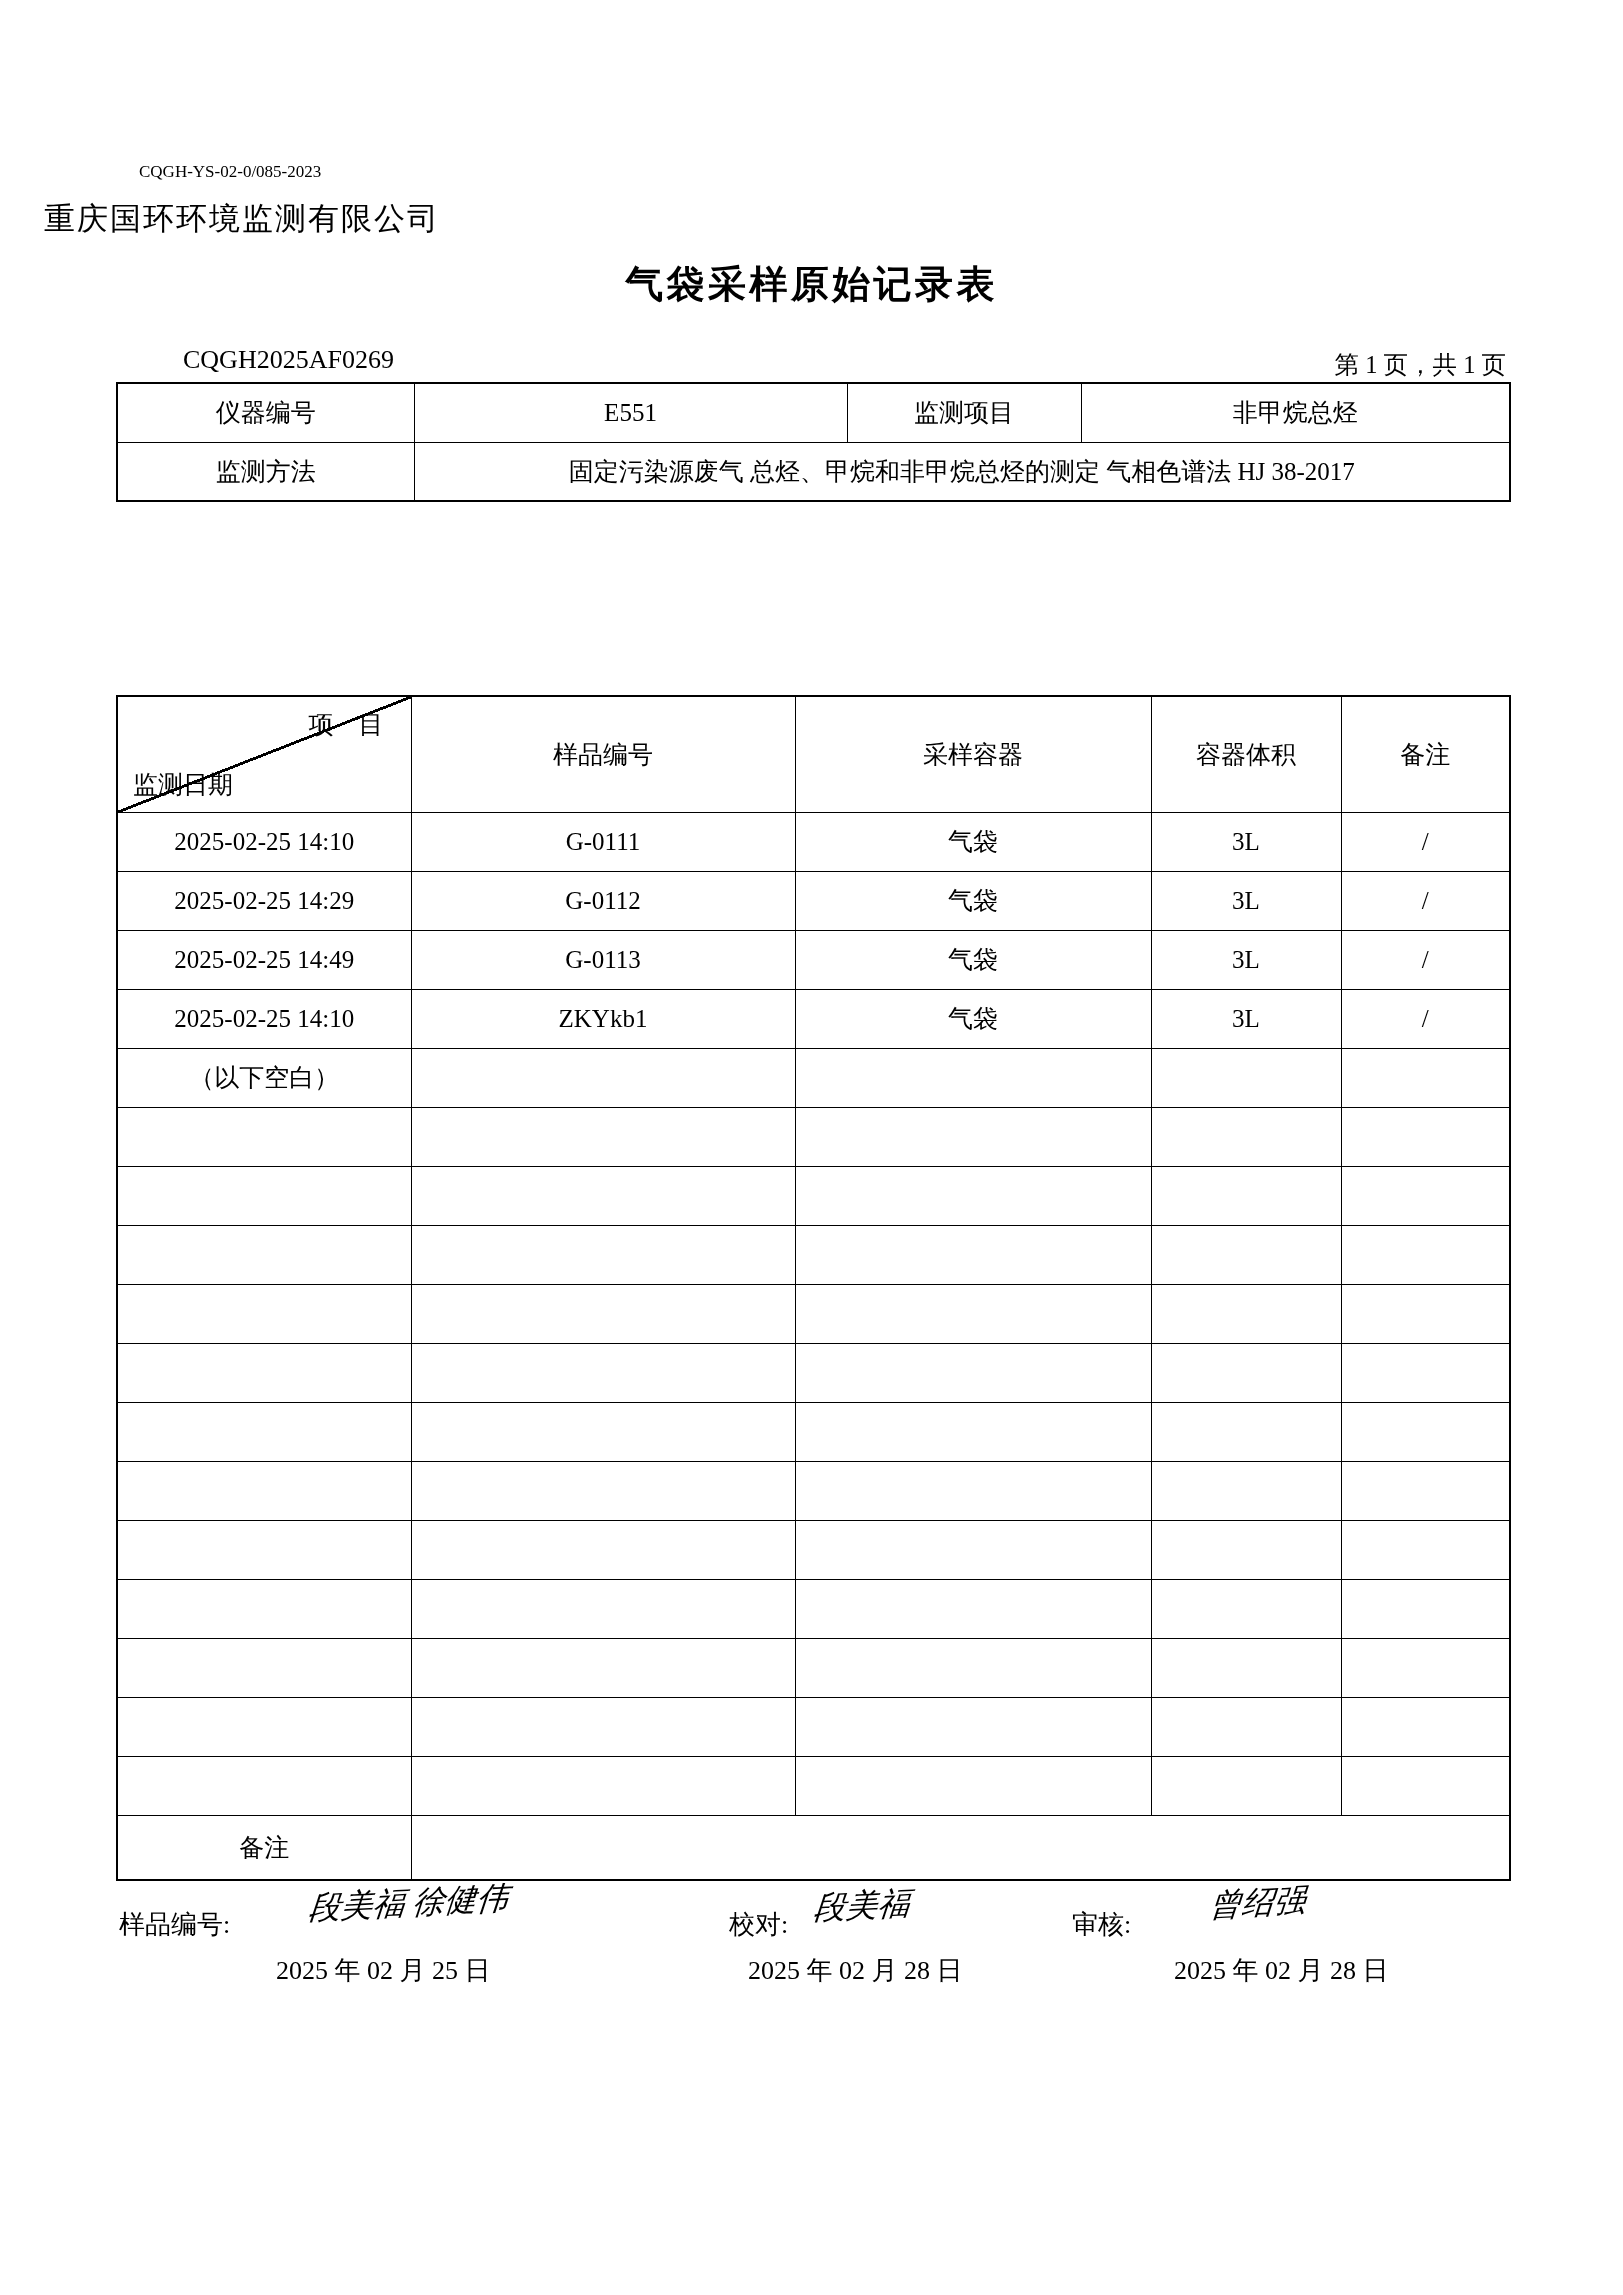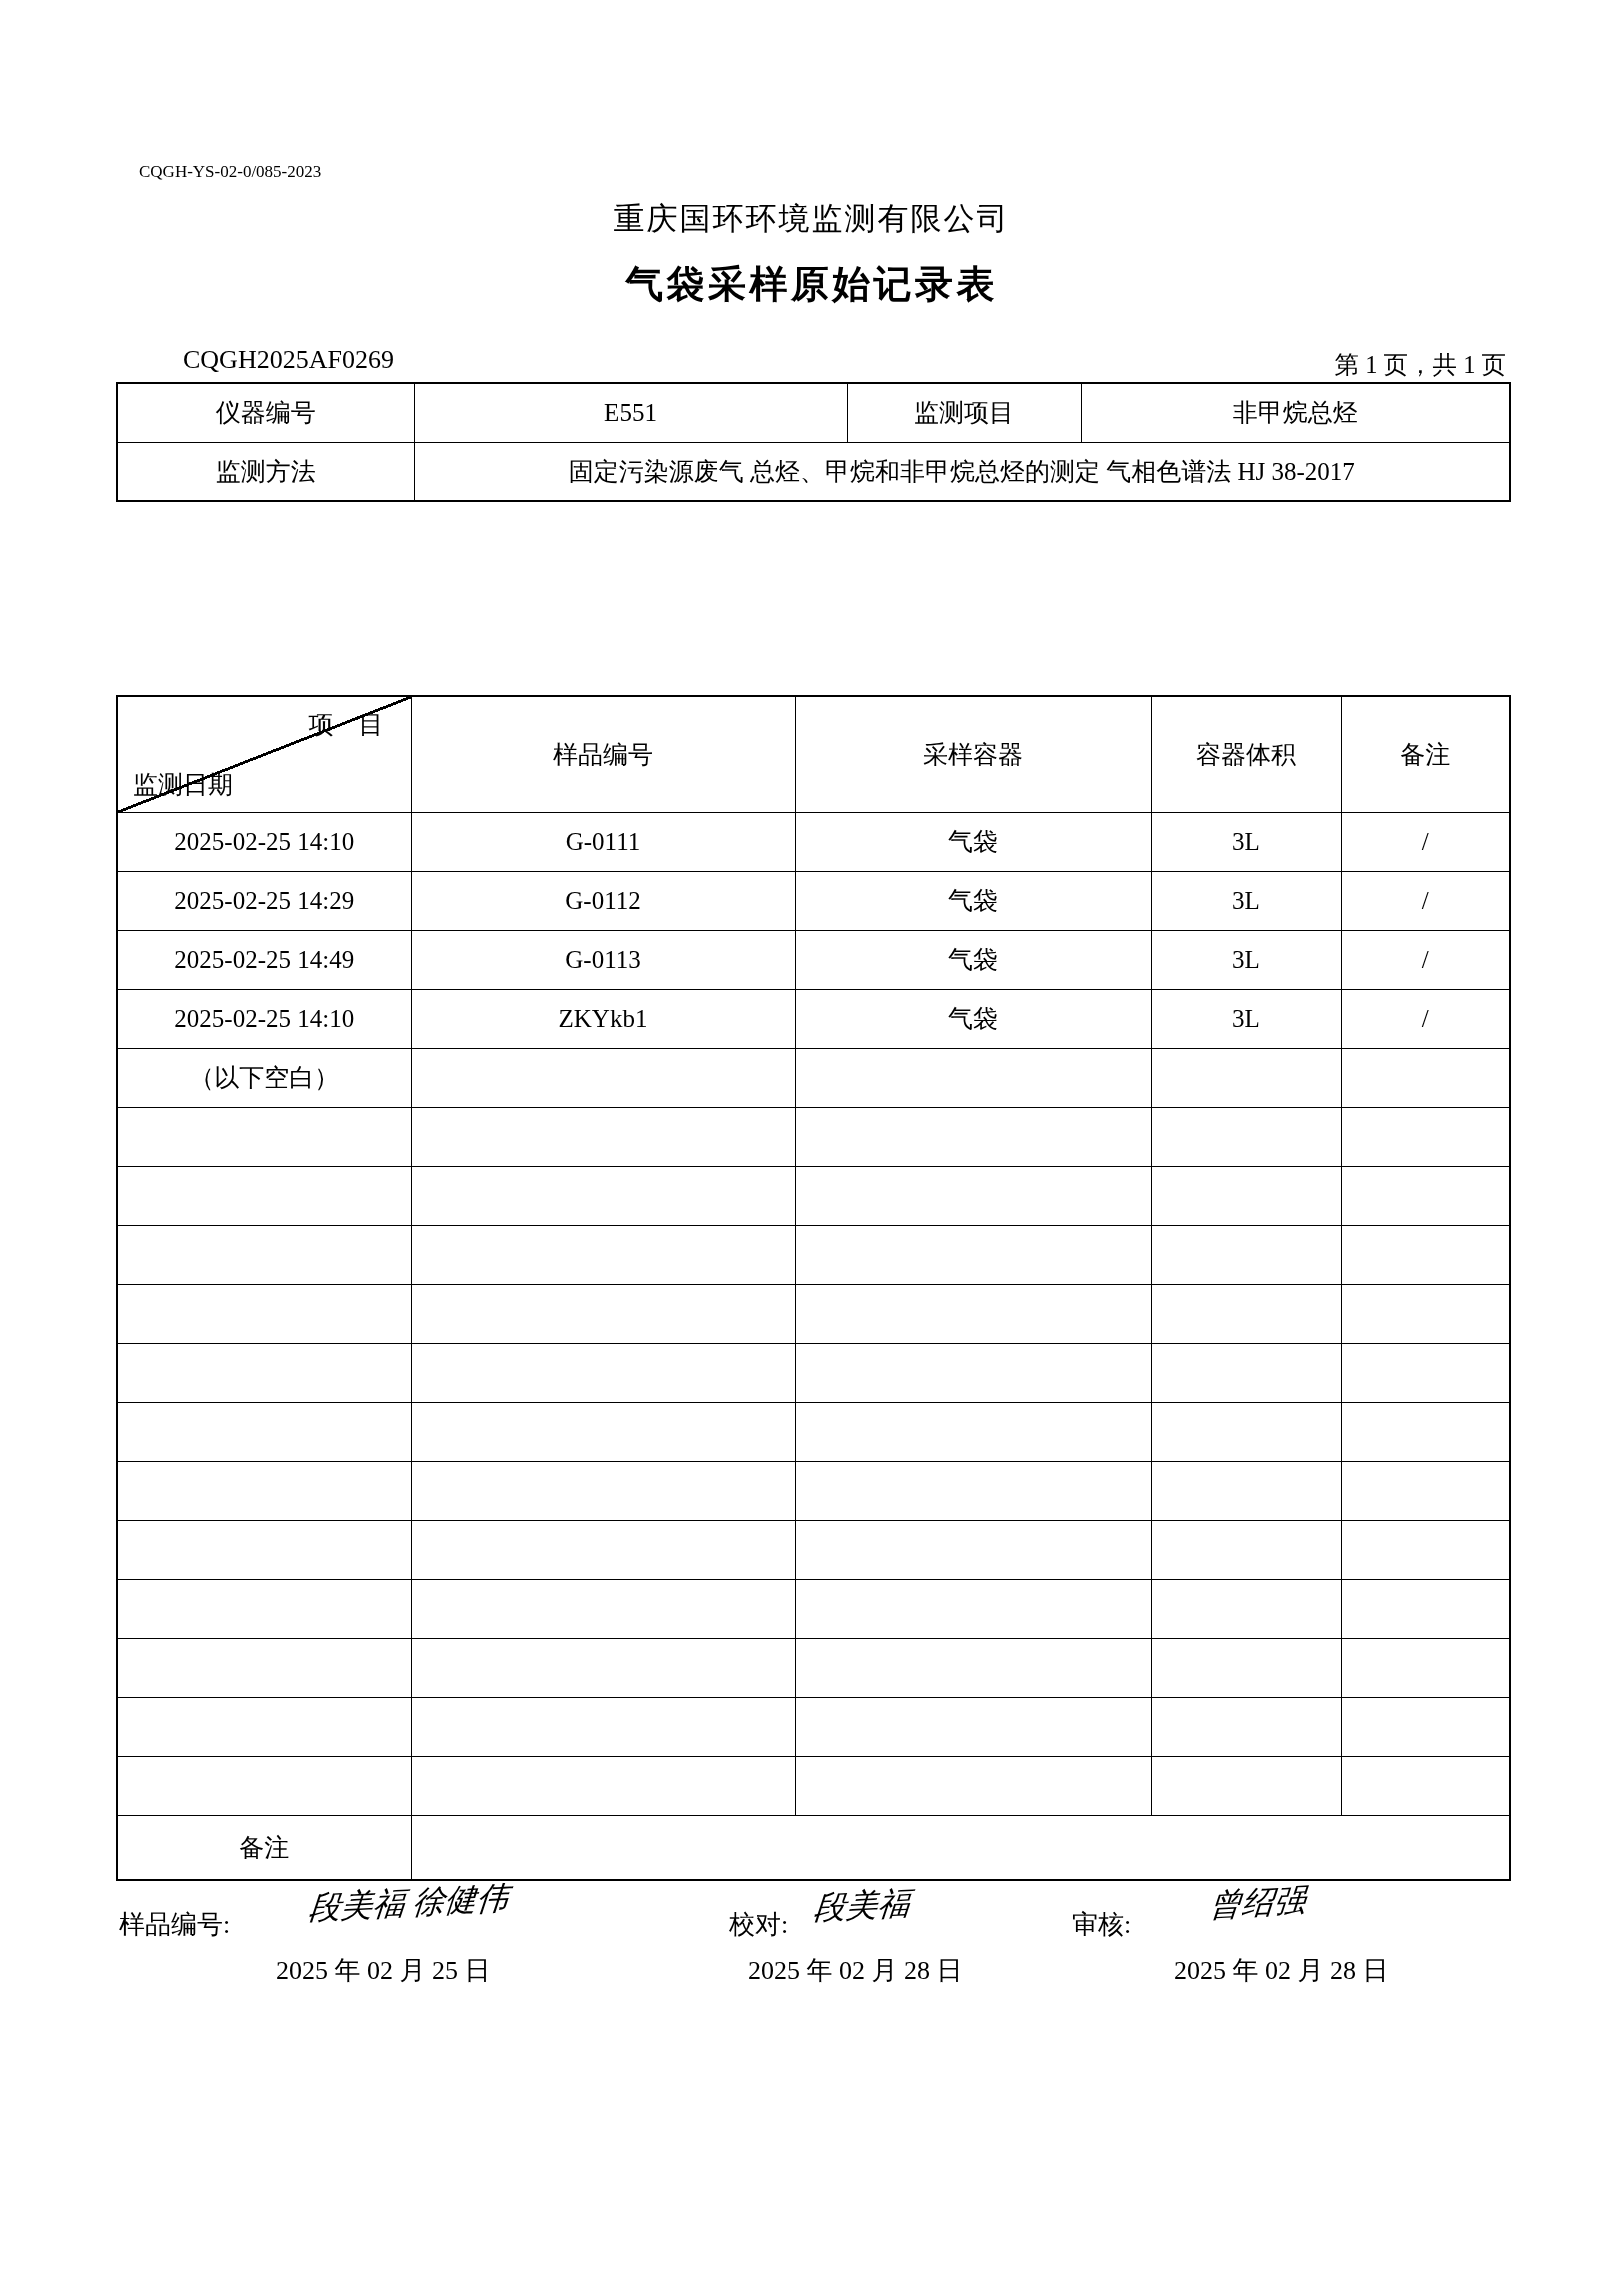--- a/index.html
+++ b/index.html
@@ -4,21 +4,21 @@
 <style>
   * { box-sizing: border-box; }
   html,body { margin:0; padding:0; }
   body {
     width:1623px; height:2295px; background:#ffffff; color:#000;
     font-family:"Liberation Serif","DejaVu Serif",serif;
   }
   .page { position:relative; width:1623px; height:2295px; background:#fff; overflow:hidden; }
 
   .doc-code   { position:absolute; left:139px; top:148px;  font-size:17px;margin-top:14px; }
-  .company    { position:absolute; left:0; width:100%; top:198px; text-align:center; font-size:31px; letter-spacing:2px; }
+  .company    { position:absolute; left:0; width:100%; top:198px; font-size:31px; letter-spacing:2px;padding-left:44px; }
   .form-title { position:absolute; left:0; width:100%; top:259px; text-align:center; font-size:38px; font-weight:bold; letter-spacing:3.4px; }
   .record-no  { position:absolute; left:139px; top:345px; font-size:26px;margin-left:44px; }
   .page-info  { position:absolute; right:117px; top:348px; font-size:24.5px; }
 
   table { border-collapse:collapse; table-layout:fixed; }
   table.info    { position:absolute; left:116px; top:382px;  width:1394px; border:2.7px solid #000; }
   table.samples { position:absolute; left:116px; top:695px; width:1394px; border:2.7px solid #000; }
   td, th { border:1.4px solid #000; font-size:25px; font-weight:normal; text-align:center; vertical-align:middle; padding:0 6.8px; overflow:hidden; }
 
   tr.h115 { height:78px; }

